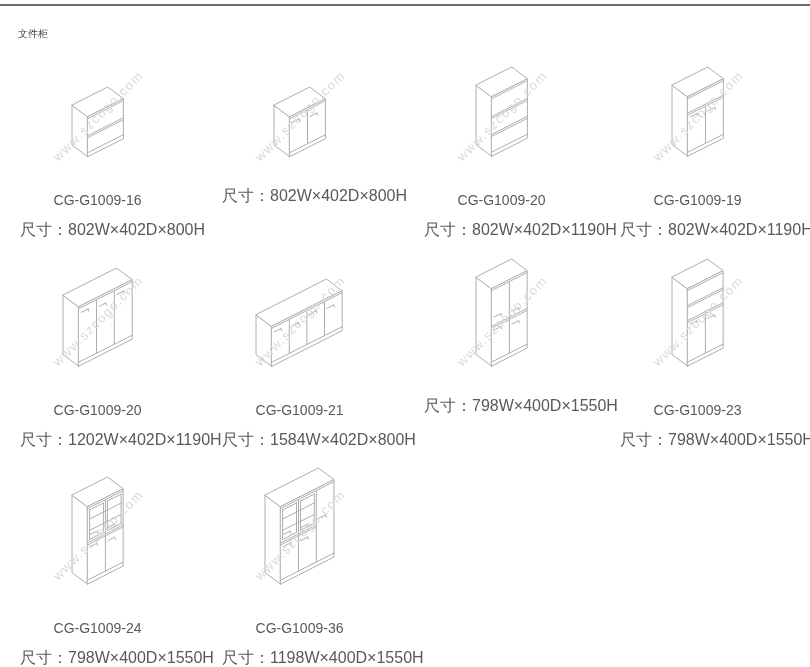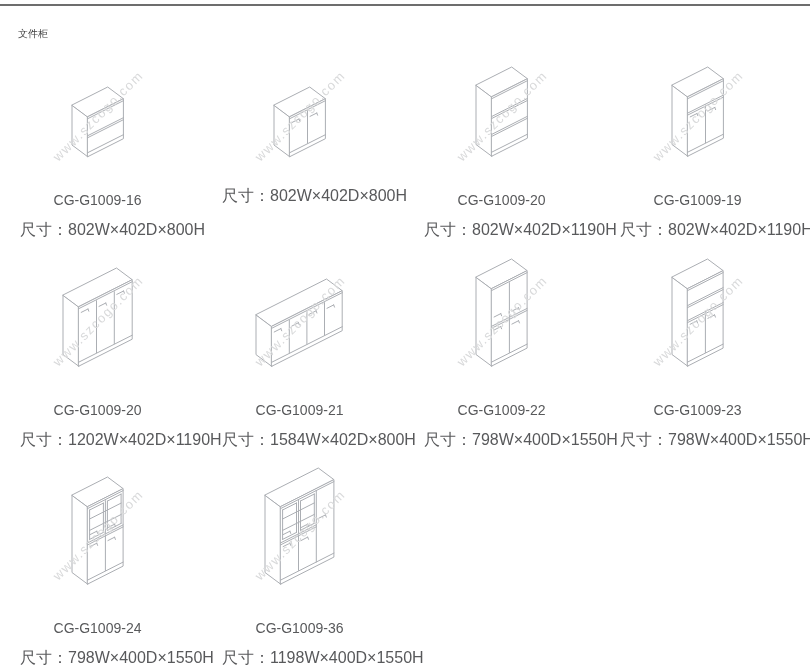--- a/index.html
+++ b/index.html
@@ -179,21 +179,20 @@
             <line x1="21.6" y1="73.3" x2="57.1" y2="55.4"></line>
             <line x1="21.6" y1="75.3" x2="57.1" y2="57.4"></line>
             <line x1="39.4" y1="65.3" x2="39.4" y2="99.6"></line>
             <line x1="24.1" y1="77" x2="30.8" y2="73.6"></line>
             <line x1="30.8" y1="73.6" x2="31.6" y2="75.8"></line>
             <line x1="41.9" y1="71.1" x2="48.6" y2="67.7"></line>
             <line x1="48.6" y1="67.7" x2="49.4" y2="69.9"></line>
           </svg>
         <span class="wm">www.szcogo.com</span>
       </div>
-      <div class="code">CG-G1009-22</div>
       <div class="dims">尺寸：798W×400D×1550H</div>
     </div>
     <div class="cell">
       <div class="illus">
           <svg width="64" height="120" viewBox="0 0 64 120" fill="#ffffff" stroke="#abaeb3" stroke-width="1" stroke-linecap="round" stroke-linejoin="round">
             <polygon points="21.6,35.6 6,24 6,101.5 21.6,113.1"></polygon>
             <polygon points="21.6,35.6 57.1,17.6 41.5,6 6,24"></polygon>
             <polygon points="21.6,35.6 57.1,17.6 57.1,95.1 21.6,113.1"></polygon>
             <line x1="21.6" y1="37.6" x2="57.1" y2="19.6"></line>
             <line x1="21.6" y1="109.1" x2="57.1" y2="91.1"></line>

